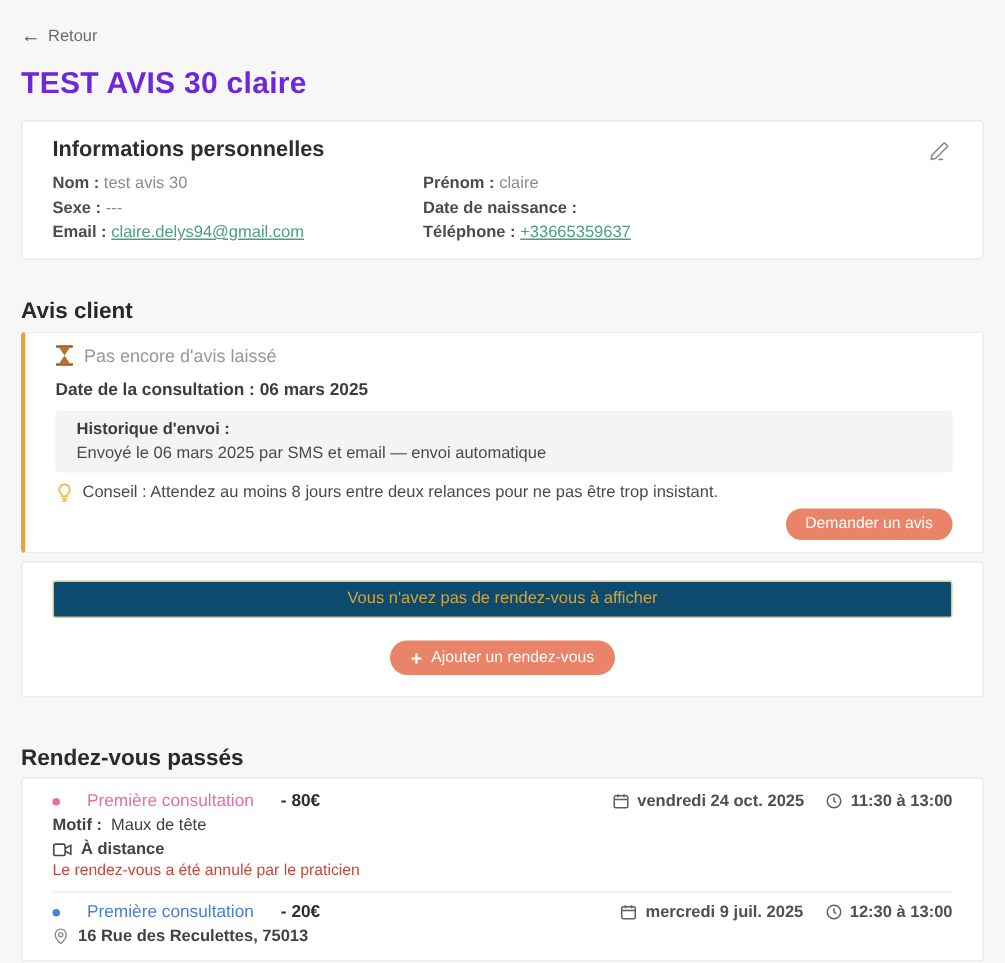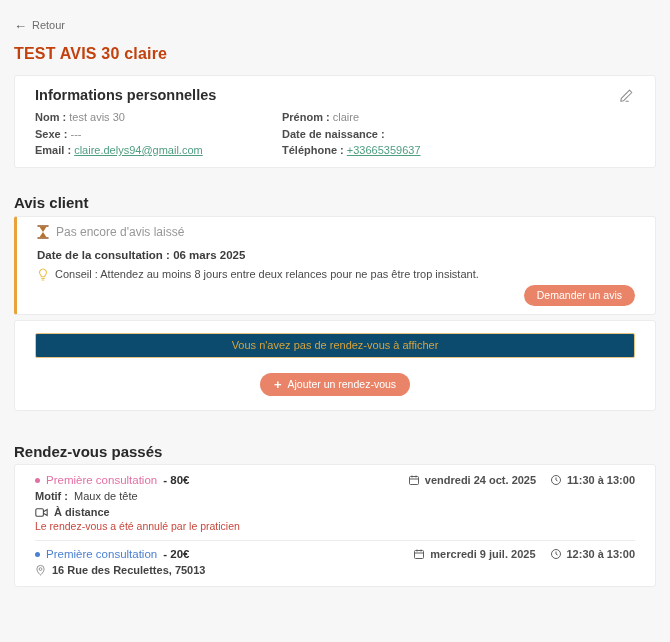--- a/index.html
+++ b/index.html
@@ -8,21 +8,21 @@
     background:#f7f7f8;
     font-family:"Liberation Sans","DejaVu Sans",sans-serif;
     color:#3c3c3c;
     overflow:hidden;
   }
   .page { padding:15px 14px 0; }
 
   .back { display:inline-flex; align-items:center; gap:5px; font-size:11px; color:#6d6d6d; cursor:pointer; text-decoration:none; }
   .back .arrow { font-size:13px; line-height:11px; color:#555; }
 
-  .page-title { margin-top:12px; font-size:16px; font-weight:700; color:#c2410c; letter-spacing:.2px; }
+  .page-title { margin-top:12px; font-size:20px; font-weight:700; color:#6d28d9; letter-spacing:.2px; }
 
   .card { background:#fff; border:1px solid #ececec; border-radius:3px; }
 
   
   .card.personal { margin-top:12px; padding:11px 20px 11px; }
   .card-head { display:flex; justify-content:space-between; align-items:flex-start; }
   .card-title { font-size:14.5px; font-weight:700; color:#2d2d2d; }
   .edit-btn { background:none; border:none; cursor:pointer; padding:2px; line-height:0; }
   .fields { display:flex; margin-top:7px; }
   .col { display:flex; flex-direction:column; gap:5.5px; }
@@ -51,21 +51,21 @@
   
   .card.upcoming { margin-top:5px; padding:12px 20px 10px; }
   .banner { border:1px solid #e6c47f; background:#0c4a6e; color:#d5a43e; font-size:11px; text-align:center; padding:6px; border-radius:2px; line-height:11px; }
   .add-row { display:flex; justify-content:center; margin-top:15px; margin-bottom:4px; }
   .btn.add { display:inline-flex; align-items:center; gap:6px; height:23px; padding:0 14px; border-radius:16px; }
   .btn.add .plus { font-size:13px; font-weight:700; line-height:13px; }
 
   
   .card.past { margin-top:4px; padding:9px 20px 10px; }
   .appt-top { display:flex; justify-content:space-between; align-items:center; }
-  .appt-left { display:flex; align-items:center; gap:6px; font-size:11.5px; line-height:12px; }
+  .appt-left { display:flex; align-items:center; gap:18px; font-size:11.5px; line-height:12px; }
   .dot { width:5px; height:5px; border-radius:50%; flex:none; }
   .appt-type { cursor:pointer; }
   .appt-price { font-weight:700; color:#2f2f2f; }
   .appt-right { display:flex; align-items:center; gap:5px; font-size:11px; font-weight:700; color:#4f4f4f; line-height:12px; }
   .appt-right .gap { width:4px; }
   .appt-line { display:flex; align-items:center; gap:6px; margin-top:4px; font-size:11px; font-weight:700; color:#424242; line-height:12px; }
   .appt-line .val { font-weight:400; color:#3f3f3f; }
   .appt-status { margin-top:3px; font-size:10.5px; line-height:11px; }
   .divider { height:1px; background:#ececec; margin:8px 0 7px; }
   .icon { line-height:0; flex:none; }
@@ -138,20 +138,24 @@
             <path d="M1 1h10M1 13h10" stroke="#9c5a26" stroke-width="1.6" stroke-linecap="round"></path>
             <path d="M2.5 1.8h7L6 7l3.5 5.2h-7L6 7 2.5 1.8z" fill="#b5722e"></path>
           </svg>
       </span>
       <span>Pas encore d'avis laissé</span>
     </div>
     <div class="consult-date">
       <span>Date de la consultation :</span>
       <span>06 mars 2025</span>
     </div>
+    <div class="history-box">
+      <div class="history-title">Historique d'envoi :</div>
+      <div class="history-entry">Envoyé le 06 mars 2025 par SMS et email — envoi automatique</div>
+    </div>
     <div class="tip">
       <span class="icon">
         <svg width="12" height="13" viewBox="0 0 24 26" fill="none" stroke="#ecc154" stroke-width="2.4" stroke-linecap="round">
             <path d="M12 2a7 7 0 0 0-4.7 12.2c1 .9 1.4 1.8 1.4 3.3h6.6c0-1.5.4-2.4 1.4-3.3A7 7 0 0 0 12 2z"></path>
             <path d="M9.5 21h5M10.5 24h3"></path>
           </svg>
       </span>
       <span>Conseil : Attendez au moins 8 jours entre deux relances pour ne pas être trop insistant.</span>
     </div>
     <div class="btn-row">

